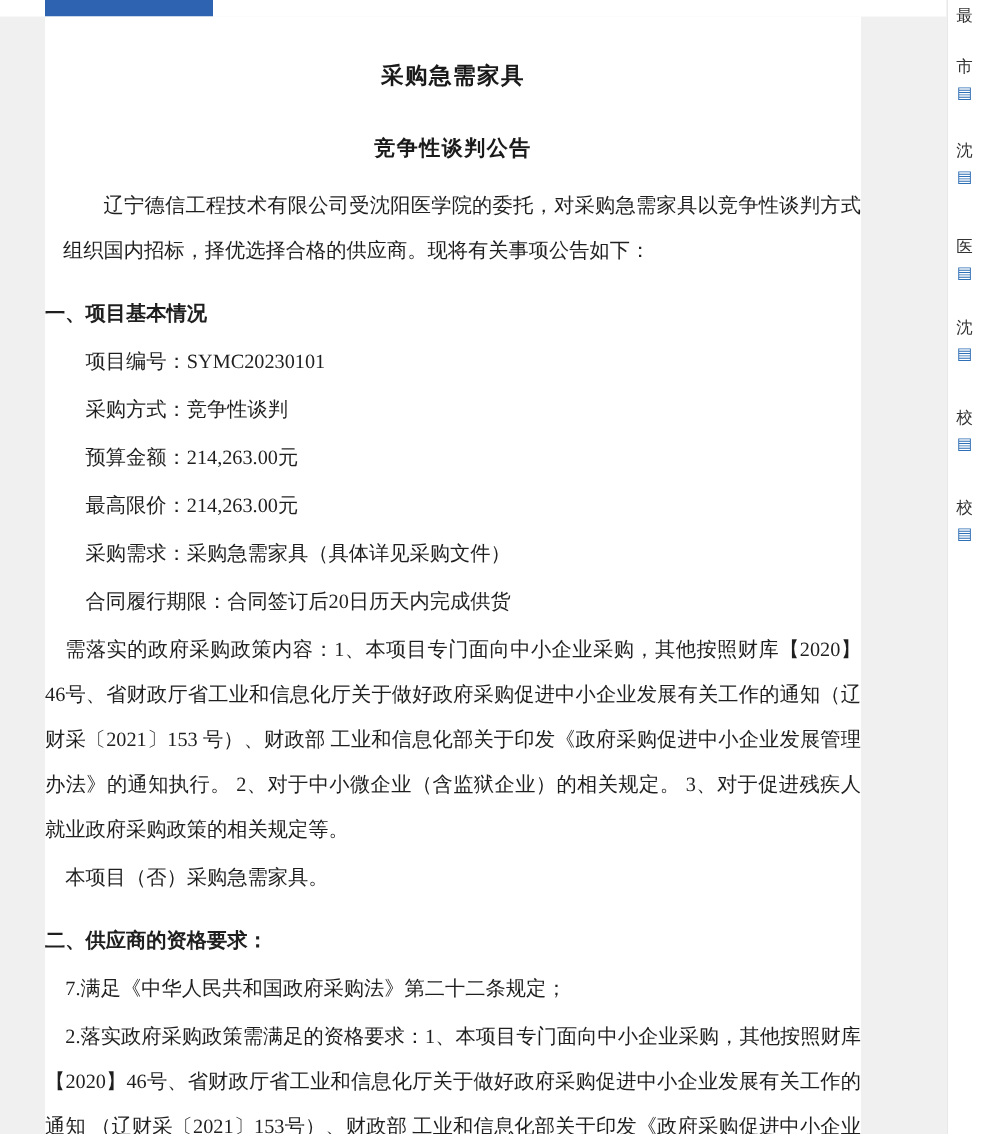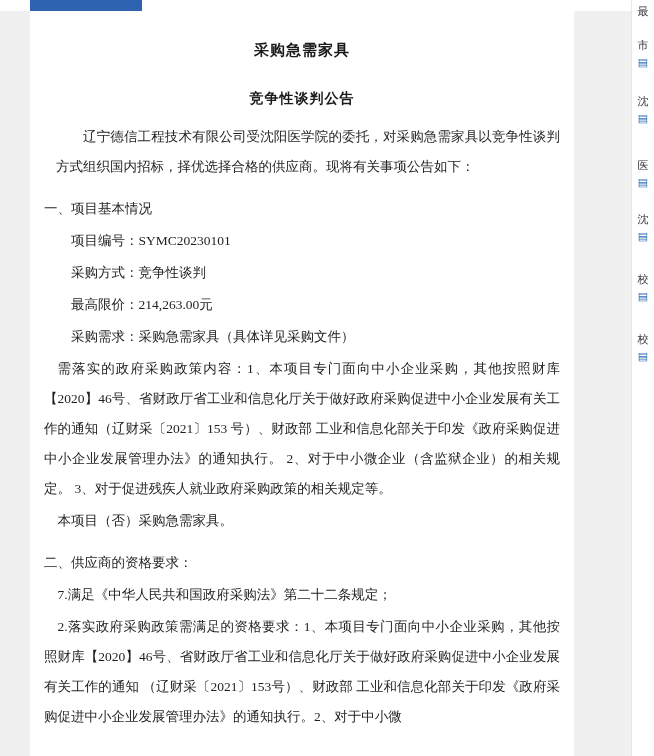--- a/index.html
+++ b/index.html
@@ -39,21 +39,21 @@
   }
   
   .doc-sheet {
     position: absolute;
     left: 30px;
     top: 11px;
     width: 544px;
     height: 745px;
     background: #ffffff;
     box-sizing: border-box;
-    padding: 0 14px;
+    padding: 0 0;
   }
   .doc-title {
     text-align: center;
     font-size: 15px;
     font-weight: bold;
     color: #1a1a1a;
     margin-top: 30px;
     letter-spacing: 1px;
   }
   .doc-subtitle {
@@ -72,20 +72,21 @@
     margin-top: 14px;
     text-indent: 2em;
     margin-left: 12px;
   }
   .section-head {
     font-size: 13.5px;
     line-height: 30px;
     color: #1f1f1f;
     margin-top: 12px;
     text-indent: 0;
+    font-weight: bold;
   }
   .field-line {
     font-size: 13.5px;
     line-height: 30px;
     color: #1f1f1f;
     text-indent: 2em;
     margin-top: 2px;
   }
   .para-indent1 {
     font-size: 13.5px;
@@ -136,22 +137,24 @@
 
     <div class="doc-title">采购急需家具</div>
     <div class="doc-subtitle">竞争性谈判公告</div>
 
     <div class="para">辽宁德信工程技术有限公司受沈阳医学院的委托，对采购急需家具以竞争性谈判方式组织国内招标，择优选择合格的供应商。现将有关事项公告如下：</div>
 
     <div class="section-head">一、项目基本情况</div>
 
     <div class="field-line">项目编号：SYMC20230101</div>
     <div class="field-line">采购方式：竞争性谈判</div>
+    <div class="field-line">预算金额：214,263.00元</div>
     <div class="field-line">最高限价：214,263.00元</div>
     <div class="field-line">采购需求：采购急需家具（具体详见采购文件）</div>
+    <div class="field-line">合同履行期限：合同签订后20日历天内完成供货</div>
 
     <div class="para-indent1">需落实的政府采购政策内容：1、本项目专门面向中小企业采购，其他按照财库【2020】46号、省财政厅省工业和信息化厅关于做好政府采购促进中小企业发展有关工作的通知（辽财采〔2021〕153 号）、财政部 工业和信息化部关于印发《政府采购促进中小企业发展管理办法》的通知执行。 2、对于中小微企业（含监狱企业）的相关规定。 3、对于促进残疾人就业政府采购政策的相关规定等。</div>
 
     <div class="para-indent1">本项目（否）采购急需家具。</div>
 
     <div class="section-head">二、供应商的资格要求：</div>
 
     <div class="para-indent1">7.满足《中华人民共和国政府采购法》第二十二条规定；</div>
     <div class="para-indent1">2.落实政府采购政策需满足的资格要求：1、本项目专门面向中小企业采购，其他按照财库【2020】46号、省财政厅省工业和信息化厅关于做好政府采购促进中小企业发展有关工作的通知 （辽财采〔2021〕153号）、财政部 工业和信息化部关于印发《政府采购促进中小企业发展管理办法》的通知执行。2、对于中小微</div>
 

